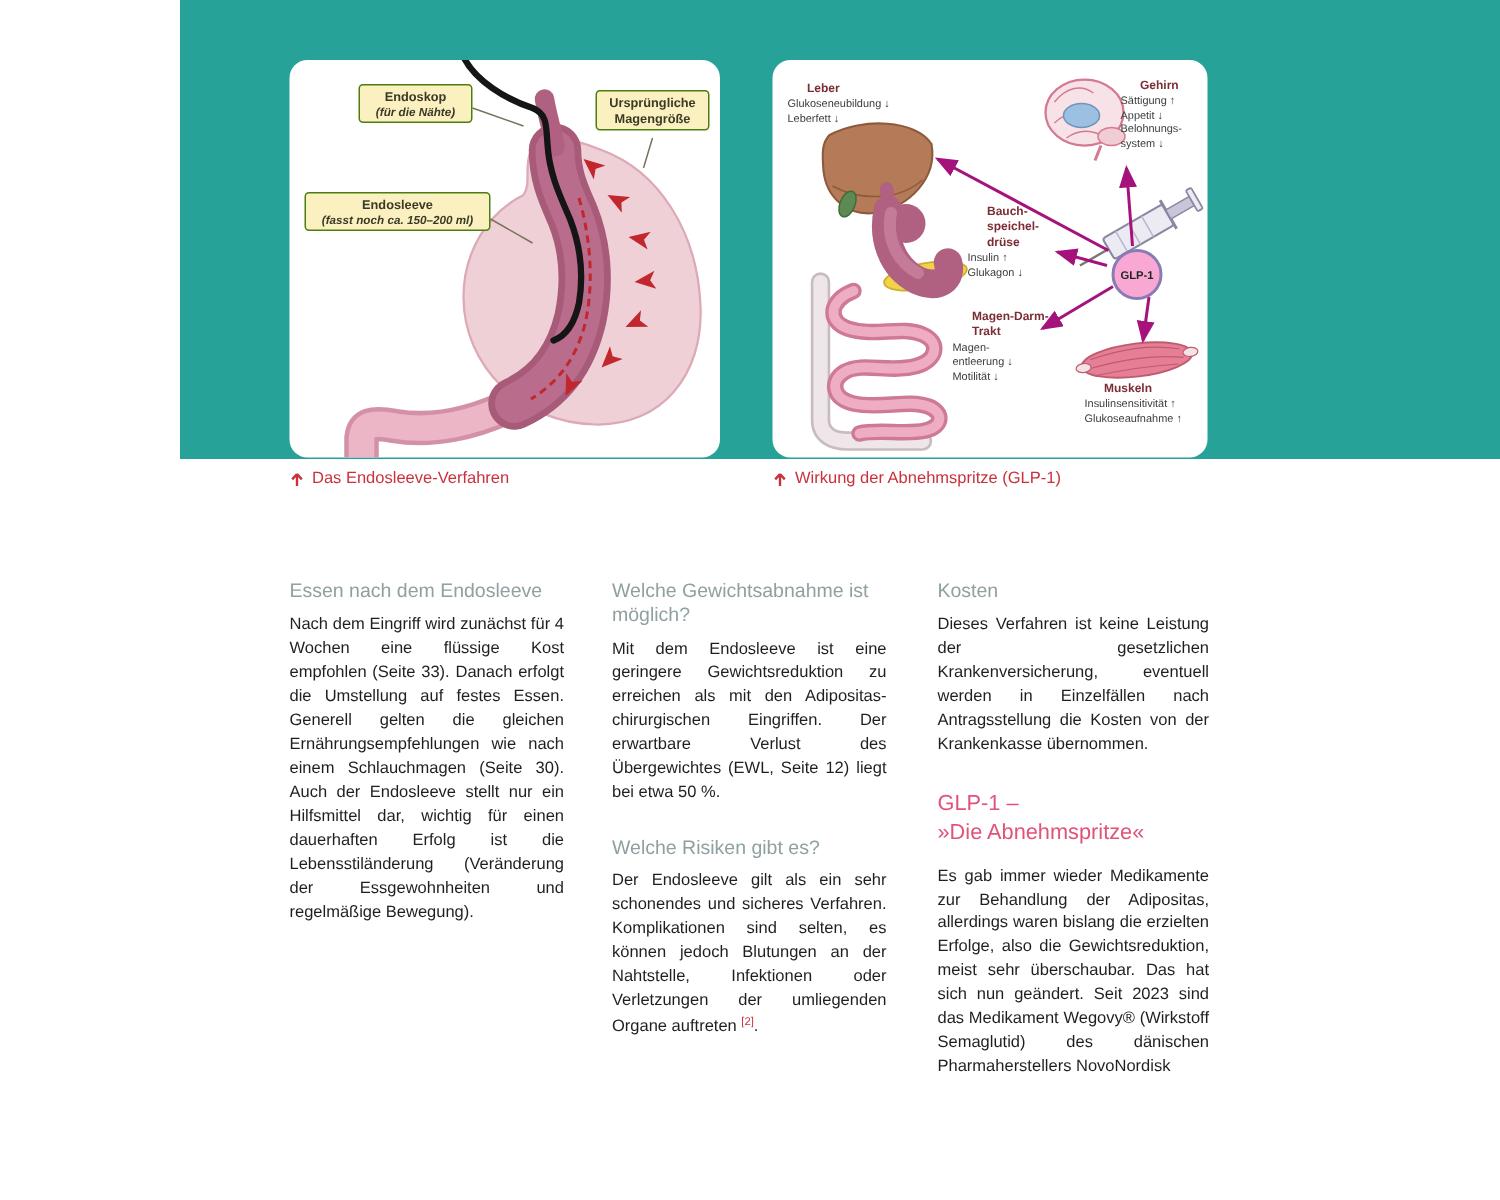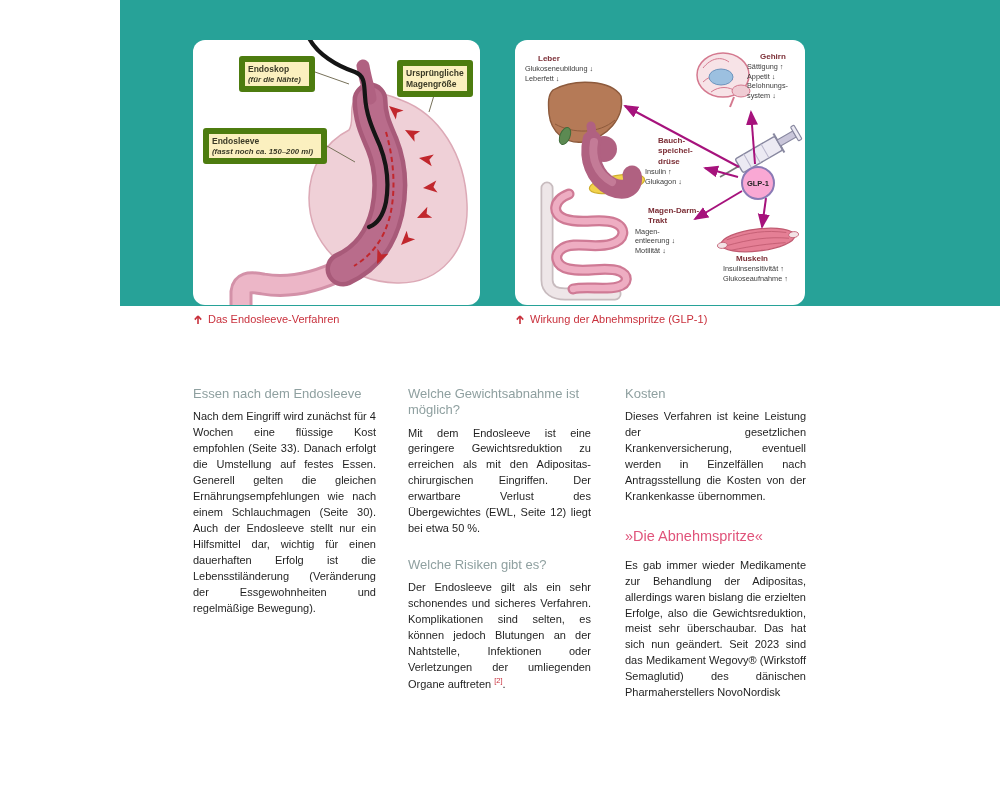--- a/index.html
+++ b/index.html
@@ -26,22 +26,22 @@
   .caption {
     position: absolute; top: 313px; display: flex; align-items: center; gap: 5px;
     color: var(--caption-red, #c9313d); font-size: 11px;
   }
   .caption-left  { left: 193px; }
   .caption-right { left: 515px; }
 
   .lbl-box {
     position: absolute; z-index: 3;
     background: var(--label-box-yellow, #fbf0bf);
-    border: 6px solid #4d7c0f; border-radius: 3px;
-    padding: 2px 3px; text-align: left;
+    border: 1px solid #4d7c0f; border-radius: 3px;
+    padding: 2px 3px; text-align: center;
   }
   .lbl-title { font-size: 8.5px; font-weight: bold; color: #3a3a26; line-height: 1.25; }
   .lbl-sub   { font-size: 7.8px; font-weight: bold; color: #3a3a26; line-height: 1.25; font-style: italic; }
 
   .organ-lbl   { position: absolute; z-index: 3; line-height: 1.3; }
   .organ-title { font-size: 8px;  font-weight: bold; color: #7b2d35; margin-left: 13px; }
   .organ-line  { font-size: 7.3px; color: #3c3c3c; }
 
   .glp1-badge {
     position: absolute; left: 226px; top: 126px; width: 34px; height: 34px;
@@ -279,18 +279,19 @@
   <div class="subhead">Welche Gewichtsabnahme ist möglich?</div>
   <p class="bodytext">Mit dem Endosleeve ist eine geringere Gewichtsreduktion zu erreichen als mit den Adipositas-chirurgischen Eingriffen. Der erwartbare Verlust des Übergewichtes (EWL, Seite 12) liegt bei etwa 50 %.</p>
   <div class="subhead subhead-spaced">Welche Risiken gibt es?</div>
   <p class="bodytext"><span>Der Endosleeve gilt als ein sehr schonendes und sicheres Verfahren. Komplikationen sind selten, es können jedoch Blutungen an der Nahtstelle, Infektionen oder Verletzungen der umliegenden Organe auftreten </span><sup class="ref">[2]</sup><span>.</span></p>
 </div>
 
 <div class="col col-3">
   <div class="subhead">Kosten</div>
   <p class="bodytext">Dieses Verfahren ist keine Leistung der gesetzlichen Krankenversicherung, eventuell werden in Einzelfällen nach Antragsstellung die Kosten von der Krankenkasse übernommen.</p>
   <div class="glp-head">
+    <span>GLP-1 –</span>
     <span>»Die Abnehmspritze«</span>
   </div>
   <p class="bodytext">Es gab immer wieder Medikamente zur Behandlung der Adipositas, allerdings waren bislang die erzielten Erfolge, also die Gewichtsreduktion, meist sehr überschaubar. Das hat sich nun geändert. Seit 2023 sind das Medikament Wegovy® (Wirkstoff Semaglutid) des dänischen Pharmaherstellers NovoNordisk</p>
 </div>
 
 <div class="footer">Raab, Gut essen Adipositas-OP (ISBN 9783432119731) © TRIAS Verlag</div>
 
 </body></html>

